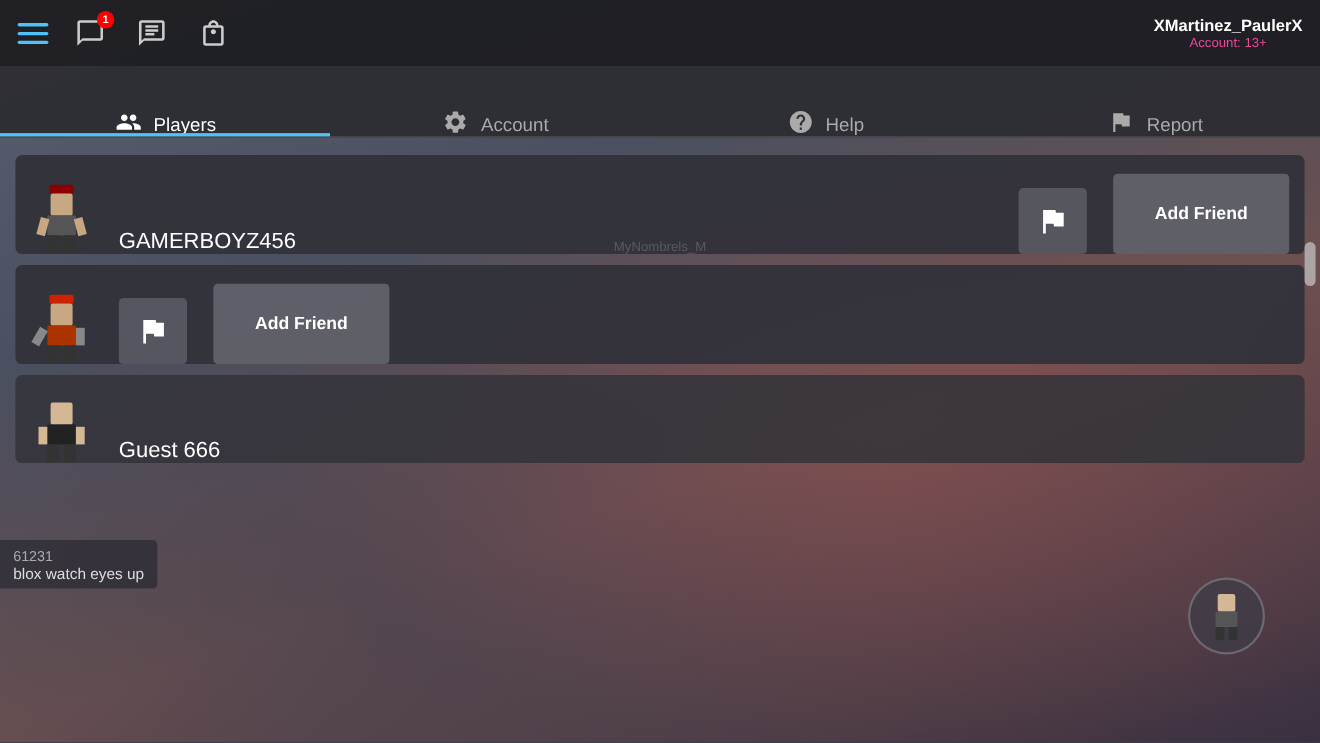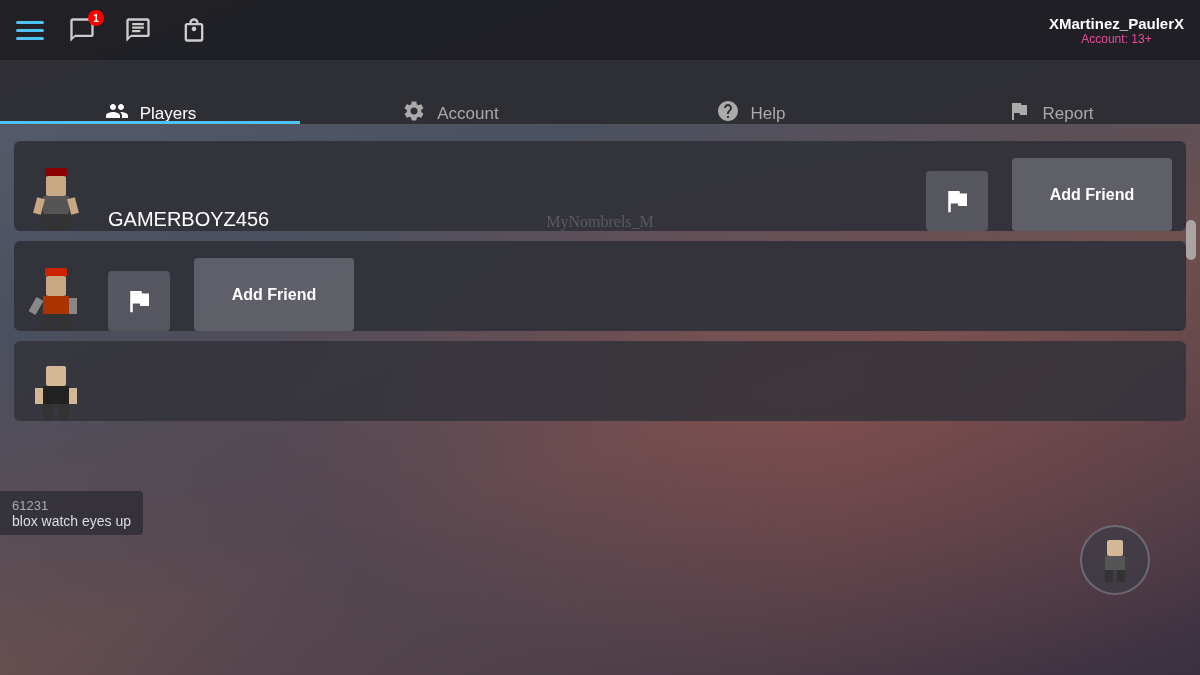--- a/index.html
+++ b/index.html
@@ -264,23 +264,22 @@
       color: #ffffff;
       font-size: 20px;
       font-weight: 500;
     }
 
     .watermark-text {
       position: absolute;
       left: 50%;
       transform: translateX(-50%);
       color: rgba(200,200,200,0.25);
-      font-size: 16px;
+      font-size: 12px;
       pointer-events: none;
-      font-family: Liberation Serif, serif;
     }
 
     .flag-button {
       width: 62px;
       height: 60px;
       background: rgba(90,90,100,0.9);
       border: none;
       border-radius: 4px;
       display: flex;
       align-items: center;
@@ -496,20 +495,21 @@
     <div class="player-avatar">
       <div class="avatar-char avatar-char-guest">
         <div class="avatar-head" style="background:#d4b896;"></div>
         <div class="avatar-body" style="background:#222; width:26px;"></div>
         <div class="avatar-arm-l" style="background:#d4b896; top:22px; left:1px;"></div>
         <div class="avatar-arm-r" style="background:#d4b896; top:22px; left:35px;"></div>
         <div class="avatar-leg-l" style="background:#333;"></div>
         <div class="avatar-leg-r" style="background:#333;"></div>
       </div>
     </div>
+    <span class="player-name">Guest 666</span>
   </div>
 
 </div>
 
 <div class="scrollbar-track">
   <div class="scrollbar-thumb"></div>
 </div>
 
 <div class="chat-overlay">
   <span>

